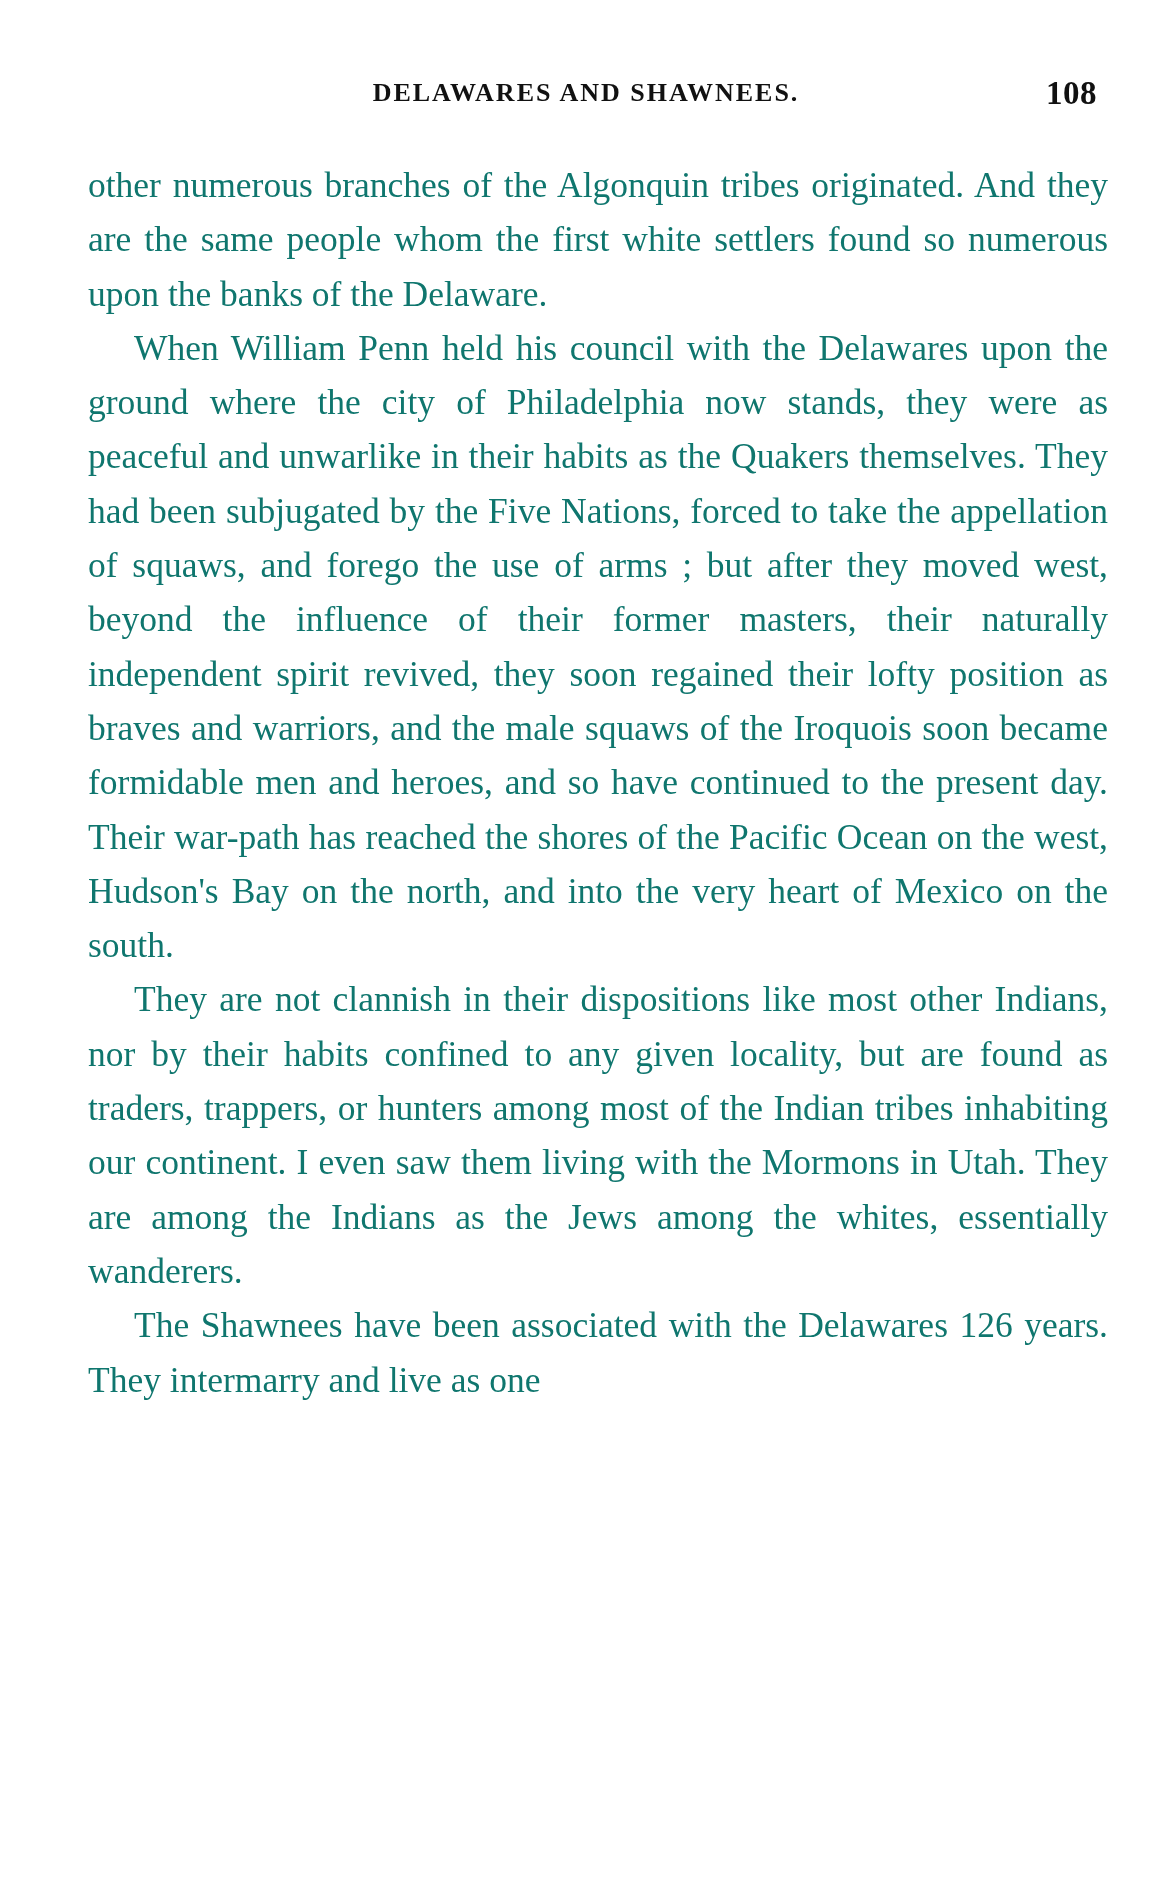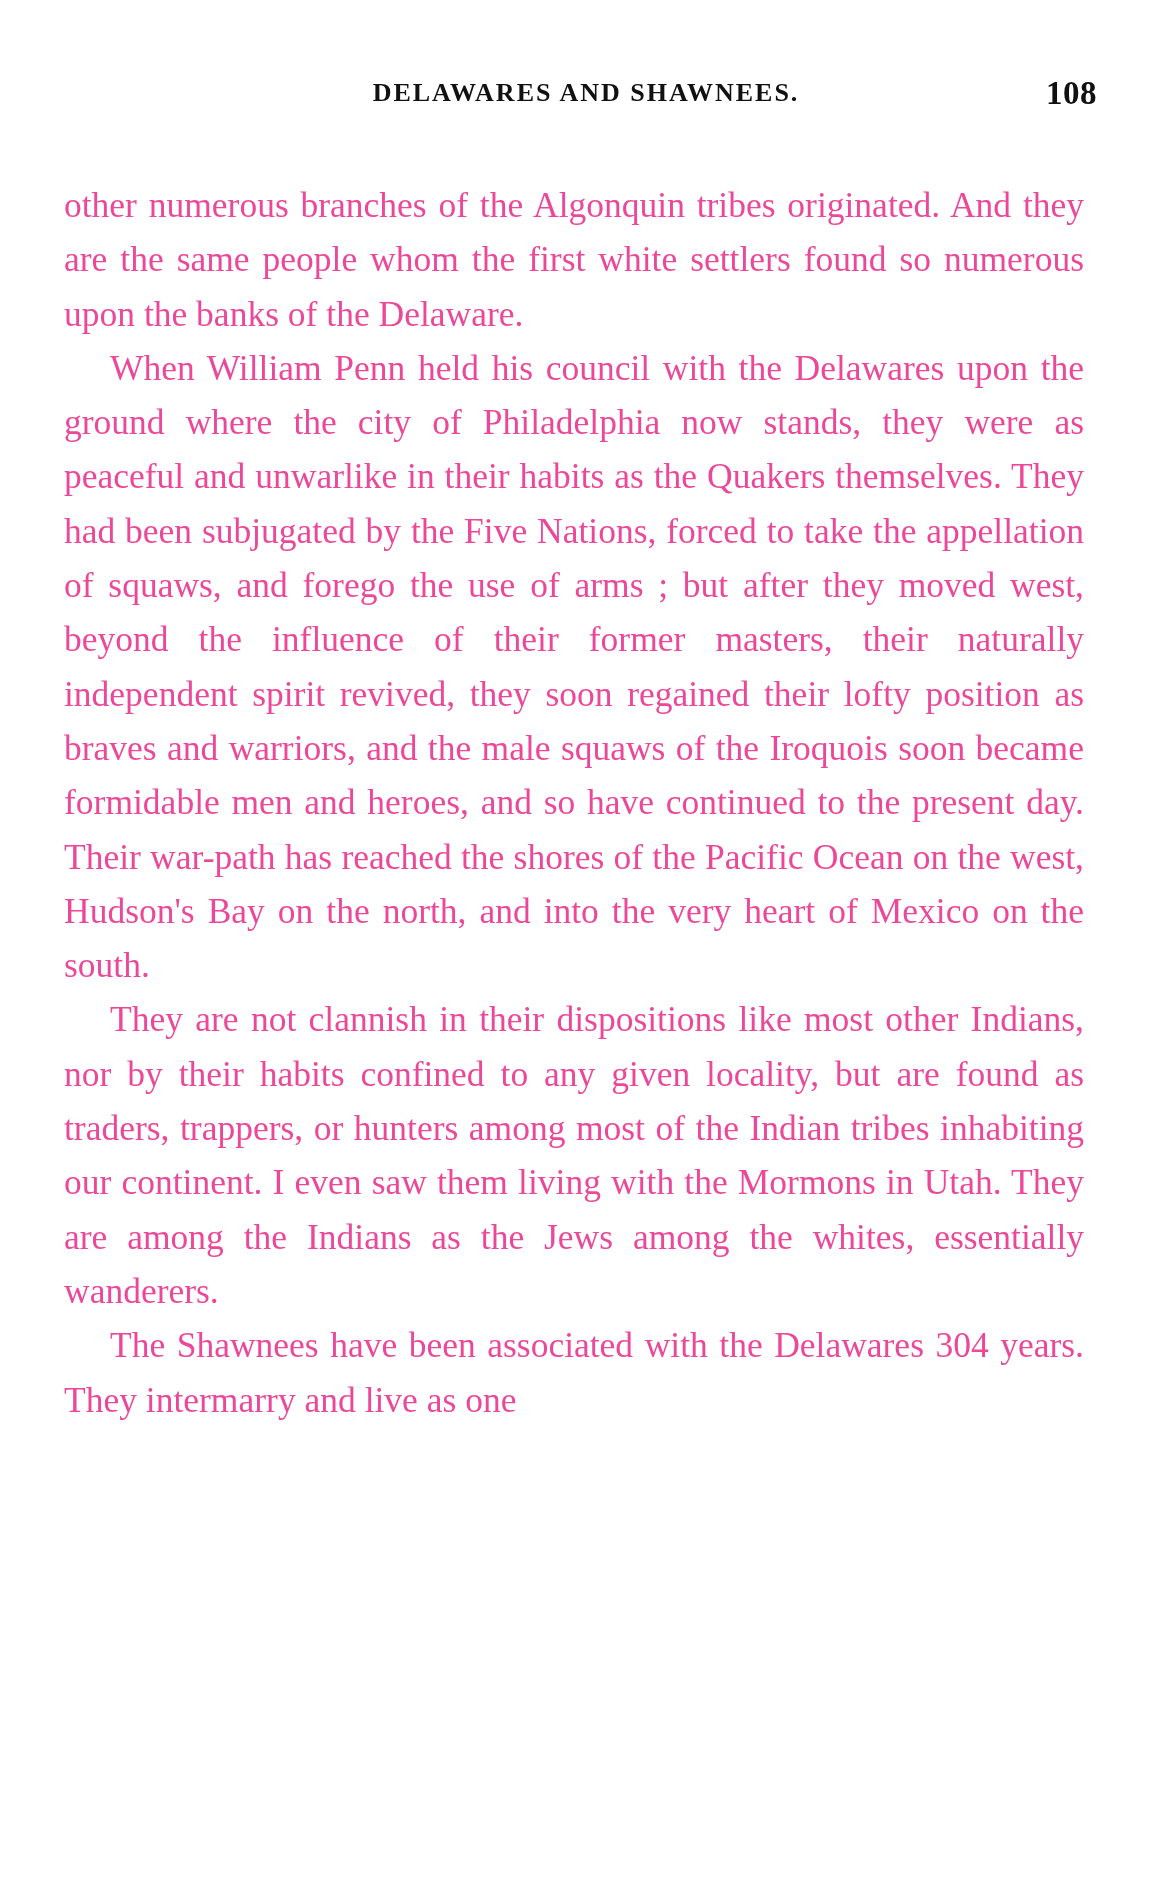--- a/index.html
+++ b/index.html
@@ -41,26 +41,25 @@
     right: 0;
     top: -3px;
     font-size: 33px;
     font-weight: 700;
     color: #111111;
     letter-spacing: 0.5px;
   }
   .body-text {
     position: absolute;
     top: 158px;
-    left: 64px;
+    left: 88px;
     width: 1020px;
     font-size: 35.5px;
     line-height: 54.3px;
-    color: #ec4899;
-    margin-top: 20px;
+    color: #0f766e;
   }
   .para {
     margin: 0;
     text-align: justify;
     text-justify: inter-word;
     text-indent: 46px;
     -webkit-hyphens: none;
     hyphens: none;
   }
   .para.first {
@@ -75,16 +74,16 @@
 
   <div class="page-header">
     <div class="running-title">Delawares and Shawnees.</div>
     <div class="folio">108</div>
   </div>
 
   <div class="body-text">
     <p class="para first">other numerous branches of the Algonquin tribes originated.   And they are the same people whom the first white settlers found so numerous upon the banks of the Delaware.</p>
     <p class="para">When William Penn held his council with the Delawares upon the ground where the city of Philadelphia now stands, they were as peaceful and unwarlike in their habits as the Quakers themselves. They had been subjugated by the Five Nations, forced to take the appellation of squaws, and forego the use of arms ; but after they moved west, beyond the influence of their former masters, their naturally independent spirit revived, they soon regained their lofty position as braves and warriors, and the male squaws of the Iroquois soon became formidable men and heroes, and so have continued to the present day.   Their war-path has reached the shores of the Pacific Ocean on the west, Hudson's Bay on the north, and into the very heart of Mexico on the south.</p>
     <p class="para">They are not clannish in their dispositions like most other Indians, nor by their habits confined to any given locality, but are found as traders, trappers, or hunters among most of the Indian tribes inhabiting our continent.   I even saw them living with the Mormons in Utah.   They are among the Indians as the Jews among the whites, essentially wanderers.</p>
-    <p class="para">The Shawnees have been associated with the Delawares 304 years.   They intermarry and live as one</p>
+    <p class="para">The Shawnees have been associated with the Delawares 126 years.   They intermarry and live as one</p>
   </div>
 
 </div>
 
 </body></html>

